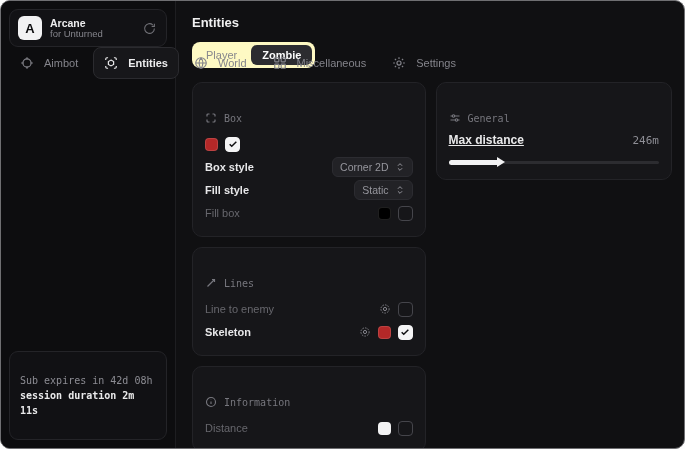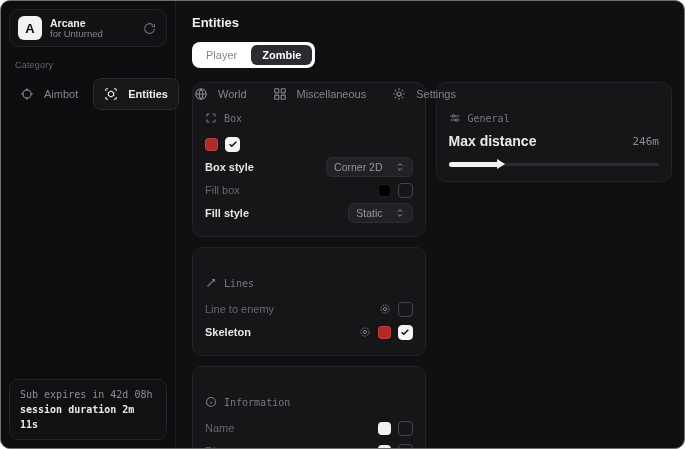--- a/index.html
+++ b/index.html
@@ -36,28 +36,28 @@
     padding:7px 10px; font-size:11px; border-radius:8px; border:1px solid transparent;
     cursor:pointer;
   }
   .nav-item.active {
     background:#17171a; border-color:#2b2b2f; color:#eeeeef; font-weight:bold;
     padding-top:8px; padding-bottom:8px;
   }
   .nav-item svg { flex:none; }
   .side-footer {
     margin-top:auto; background:#111114; border:1px solid #242428; border-radius:9px;
-    padding:7px 10px; line-height:1.5;
+    padding:21px 10px; line-height:1.5;
   }
   .foot-line1 { color:#8d8d94; font-family:"DejaVu Sans Mono", monospace; font-size:10px; }
   .foot-line2 { color:#e9e9ea; font-family:"DejaVu Sans Mono", monospace; font-size:10px; font-weight:bold; }
   
   .main { flex:1; padding:14px 12px 12px 16px; overflow:hidden; }
   .page-title { color:#f0f0f1; font-size:13px; font-weight:bold; margin-bottom:12px; }
-  .tabs { display:inline-flex; background:#ffffff; border-radius:8px; padding:3px; gap:3px; margin-bottom:14px; }
+  .tabs { display:inline-flex; background:#fef9c3; border-radius:8px; padding:3px; gap:3px; margin-bottom:14px; }
   .tab {
     border:none; background:transparent; color:#87878d; font-size:11px;
     padding:4px 11px; border-radius:6px; cursor:pointer; font-family:inherit;
   }
   .tab.active { background:#2c2c30; color:#fbfbfc; font-weight:bold; }
   .columns { display:flex; gap:10px; align-items:flex-start; }
   .col-left { display:flex; flex-direction:column; gap:10px; width:237px; }
   .col-right { width:240px; }
   .card { background:#161619; border:1px solid #232327; border-radius:10px; padding:11px 12px 12px; width:100%; }
   .card-head { display:flex; align-items:center; gap:7px; color:#77777e; margin-bottom:9px;margin-top:18px; }
@@ -67,28 +67,28 @@
   .row .lbl { flex:1; color:#e7e7e9; font-size:11px; font-weight:bold; }
   .row.disabled .lbl { color:#67676d; font-weight:normal; }
   .controls { display:flex; align-items:center; gap:7px; }
   .swatch { width:13px; height:13px; border-radius:4px; border:1px solid rgba(255,255,255,.12); cursor:pointer; }
   .checkbox {
     width:15px; height:15px; border-radius:4px; border:1.5px solid #45454b;
     background:transparent; display:flex; align-items:center; justify-content:center; cursor:pointer;
   }
   .checkbox.checked { background:#f4f4f5; border-color:#f4f4f5; }
   .dropdown {
-    display:inline-flex; align-items:center; gap:12px; background:#222226;
+    display:inline-flex; align-items:center; gap:6px; background:#222226;
     border:1px solid #2c2c31; border-radius:6px; padding:3px 7px;
     color:#96969d; font-size:10.5px; cursor:pointer; font-family:inherit;
   }
   .gear-row-btn { background:none; border:none; color:#85858c; display:flex; cursor:pointer; padding:0; }
   
   .slider-row { display:flex; align-items:center; margin-bottom:10px; }
-  .slider-row .lbl { flex:1; color:#e9e9ea; font-size:14px; font-weight:bold; }
+  .slider-row .lbl { flex:1; color:#e9e9ea; font-size:12px; font-weight:bold;text-decoration:underline; }
   .slider-val { color:#8e8e95; font-family:"DejaVu Sans Mono", monospace; font-size:11px; }
   .slider { position:relative; height:10px; cursor:pointer; }
   .slider .track { position:absolute; top:4px; left:0; right:0; height:3px; border-radius:2px; background:#2c2c30; }
   .slider .fill { position:absolute; top:3px; left:0; height:5px; border-radius:3px; background:#f2f2f3; }
   .slider .handle {
     position:absolute; top:0px; width:0; height:0; transform:translateX(-4px);
     border-top:5.5px solid transparent; border-bottom:5.5px solid transparent; border-left:8px solid #f2f2f3;
   }
 </style>
 </head>
@@ -106,21 +106,20 @@
       <button class="icon-btn">
         <span style="display:flex">
           <svg width="13" height="13" viewBox="0 0 24 24" fill="none" stroke="currentColor" stroke-width="2">
               <path d="M21 12a9 9 0 1 1-3-6.7"></path>
               <path d="M21 3v5h-5"></path>
             </svg>
         </span>
       </button>
     </div>
 
-    <div class="cat-label">Category</div>
 
     <div class="nav">
       <div class="nav-item">
         <span style="display:flex">
           <svg width="14" height="14" viewBox="0 0 24 24" fill="none" stroke="currentColor" stroke-width="2">
               <circle cx="12" cy="12" r="7"></circle>
               <path d="M12 2v4M12 18v4M2 12h4M18 12h4"></path>
             </svg>
         </span>
         <span>Aimbot</span>
@@ -209,38 +208,38 @@
               <button class="dropdown">
                 <span>Corner 2D</span>
                 <span style="display:flex">
                   <svg width="10" height="10" viewBox="0 0 24 24" fill="none" stroke="currentColor" stroke-width="2.4">
                       <path d="M7 9l5-5 5 5M7 15l5 5 5-5"></path>
                     </svg>
                 </span>
               </button>
             </span>
           </div>
+          <div class="row">
+            <span class="lbl">Fill style</span>
+            <span class="controls">
+              <button class="dropdown">
+                <span>Static</span>
+                <span style="display:flex">
+                  <svg width="10" height="10" viewBox="0 0 24 24" fill="none" stroke="currentColor" stroke-width="2.4">
+                      <path d="M7 9l5-5 5 5M7 15l5 5 5-5"></path>
+                    </svg>
+                </span>
+              </button>
+            </span>
+          </div>
           <div class="row disabled">
             <span class="lbl">Fill box</span>
             <span class="controls">
               <span class="swatch" style="background: rgb(0, 0, 0);"></span>
               <span class="checkbox"></span>
-            </span>
-          </div>
-          <div class="row">
-            <span class="lbl">Fill style</span>
-            <span class="controls">
-              <button class="dropdown">
-                <span>Static</span>
-                <span style="display:flex">
-                  <svg width="10" height="10" viewBox="0 0 24 24" fill="none" stroke="currentColor" stroke-width="2.4">
-                      <path d="M7 9l5-5 5 5M7 15l5 5 5-5"></path>
-                    </svg>
-                </span>
-              </button>
             </span>
           </div>
         </div>
 
         <div class="card">
           <div class="card-head">
             <span style="display:flex">
               <svg width="12" height="12" viewBox="0 0 24 24" fill="none" stroke="currentColor" stroke-width="2.4">
                   <path d="M5 19L19 5"></path>
                   <path d="M14 5h5v5"></path>
@@ -290,27 +289,20 @@
             <span style="display:flex">
               <svg width="12" height="12" viewBox="0 0 24 24" fill="none" stroke="currentColor" stroke-width="2.2">
                   <circle cx="12" cy="12" r="9"></circle>
                   <path d="M12 11v5"></path>
                   <path d="M12 7.5v.5"></path>
                 </svg>
             </span>
             <span class="ttl">Information</span>
           </div>
           <div class="row disabled">
-            <span class="lbl">Name</span>
-            <span class="controls">
-              <span class="swatch" style="background: rgb(242, 242, 243);"></span>
-              <span class="checkbox"></span>
-            </span>
-          </div>
-          <div class="row disabled">
             <span class="lbl">Distance</span>
             <span class="controls">
               <span class="swatch" style="background: rgb(242, 242, 243);"></span>
               <span class="checkbox"></span>
             </span>
           </div>
         </div>
 
       </div>
 

